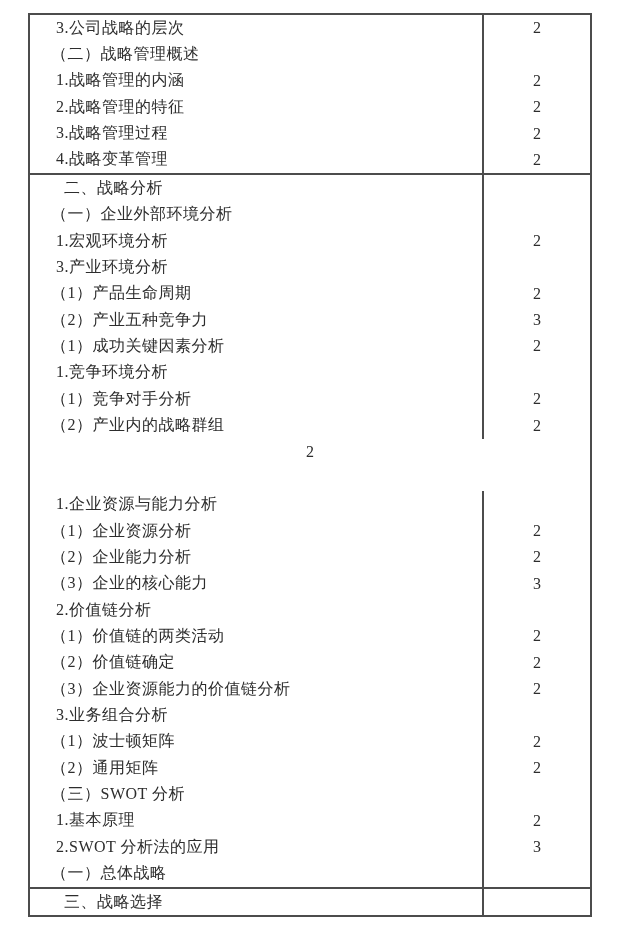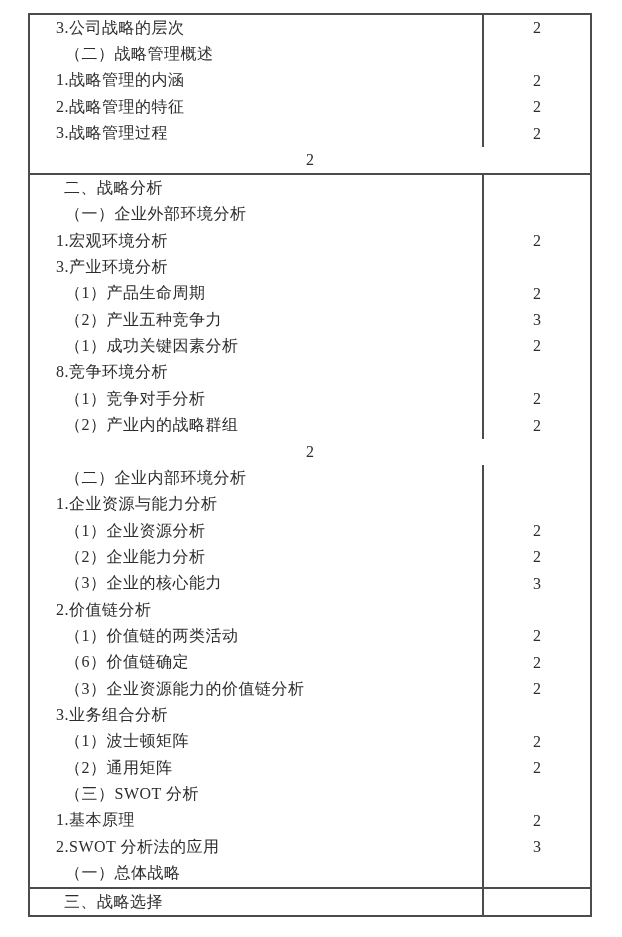--- a/index.html
+++ b/index.html
@@ -49,21 +49,21 @@
   }
   .cell.value {
     flex: 1 1 0;
     justify-content: center;
   }
   .label {
     letter-spacing: 0.5px;
     white-space: nowrap;
   }
   .lvl-section .label { padding-left: 34px; }
-  .lvl-paren   .label { padding-left: 35px; }
+  .lvl-paren   .label { padding-left: 21px; }
   .lvl-num     .label { padding-left: 26px; }
   .score {
     letter-spacing: 0;
   }
 </style>
 </head>
 <body>
 
 <div class="page">
   <div class="doc-table" id="doc-table">
@@ -106,20 +106,23 @@
   <div class="row lvl-num">
     <div class="cell content">
       <span class="label">3.战略管理过程</span>
     </div>
     <div class="cell value">
       <span class="score">2</span>
     </div>
   </div>
 
   <div class="row lvl-num">
+    <div class="cell content">
+      <span class="label">4.战略变革管理</span>
+    </div>
     <div class="cell value">
       <span class="score">2</span>
     </div>
   </div>
 
   <div class="row lvl-section sep">
     <div class="cell content">
       <span class="label">二、战略分析</span>
     </div>
     <div class="cell value">
@@ -176,21 +179,21 @@
     <div class="cell content">
       <span class="label">（1）成功关键因素分析</span>
     </div>
     <div class="cell value">
       <span class="score">2</span>
     </div>
   </div>
 
   <div class="row lvl-num">
     <div class="cell content">
-      <span class="label">8.竞争环境分析</span>
+      <span class="label">1.竞争环境分析</span>
     </div>
     <div class="cell value">
       <span class="score"></span>
     </div>
   </div>
 
   <div class="row lvl-paren">
     <div class="cell content">
       <span class="label">（1）竞争对手分析</span>
     </div>
@@ -208,23 +211,20 @@
     </div>
   </div>
 
   <div class="row lvl-num">
     <div class="cell value">
       <span class="score">2</span>
     </div>
   </div>
 
   <div class="row lvl-paren">
-    <div class="cell content">
-      <span class="label">（二）企业内部环境分析</span>
-    </div>
     <div class="cell value">
       <span class="score"></span>
     </div>
   </div>
 
   <div class="row lvl-num">
     <div class="cell content">
       <span class="label">1.企业资源与能力分析</span>
     </div>
     <div class="cell value">
@@ -272,21 +272,21 @@
     <div class="cell content">
       <span class="label">（1）价值链的两类活动</span>
     </div>
     <div class="cell value">
       <span class="score">2</span>
     </div>
   </div>
 
   <div class="row lvl-paren">
     <div class="cell content">
-      <span class="label">（6）价值链确定</span>
+      <span class="label">（2）价值链确定</span>
     </div>
     <div class="cell value">
       <span class="score">2</span>
     </div>
   </div>
 
   <div class="row lvl-paren">
     <div class="cell content">
       <span class="label">（3）企业资源能力的价值链分析</span>
     </div>

